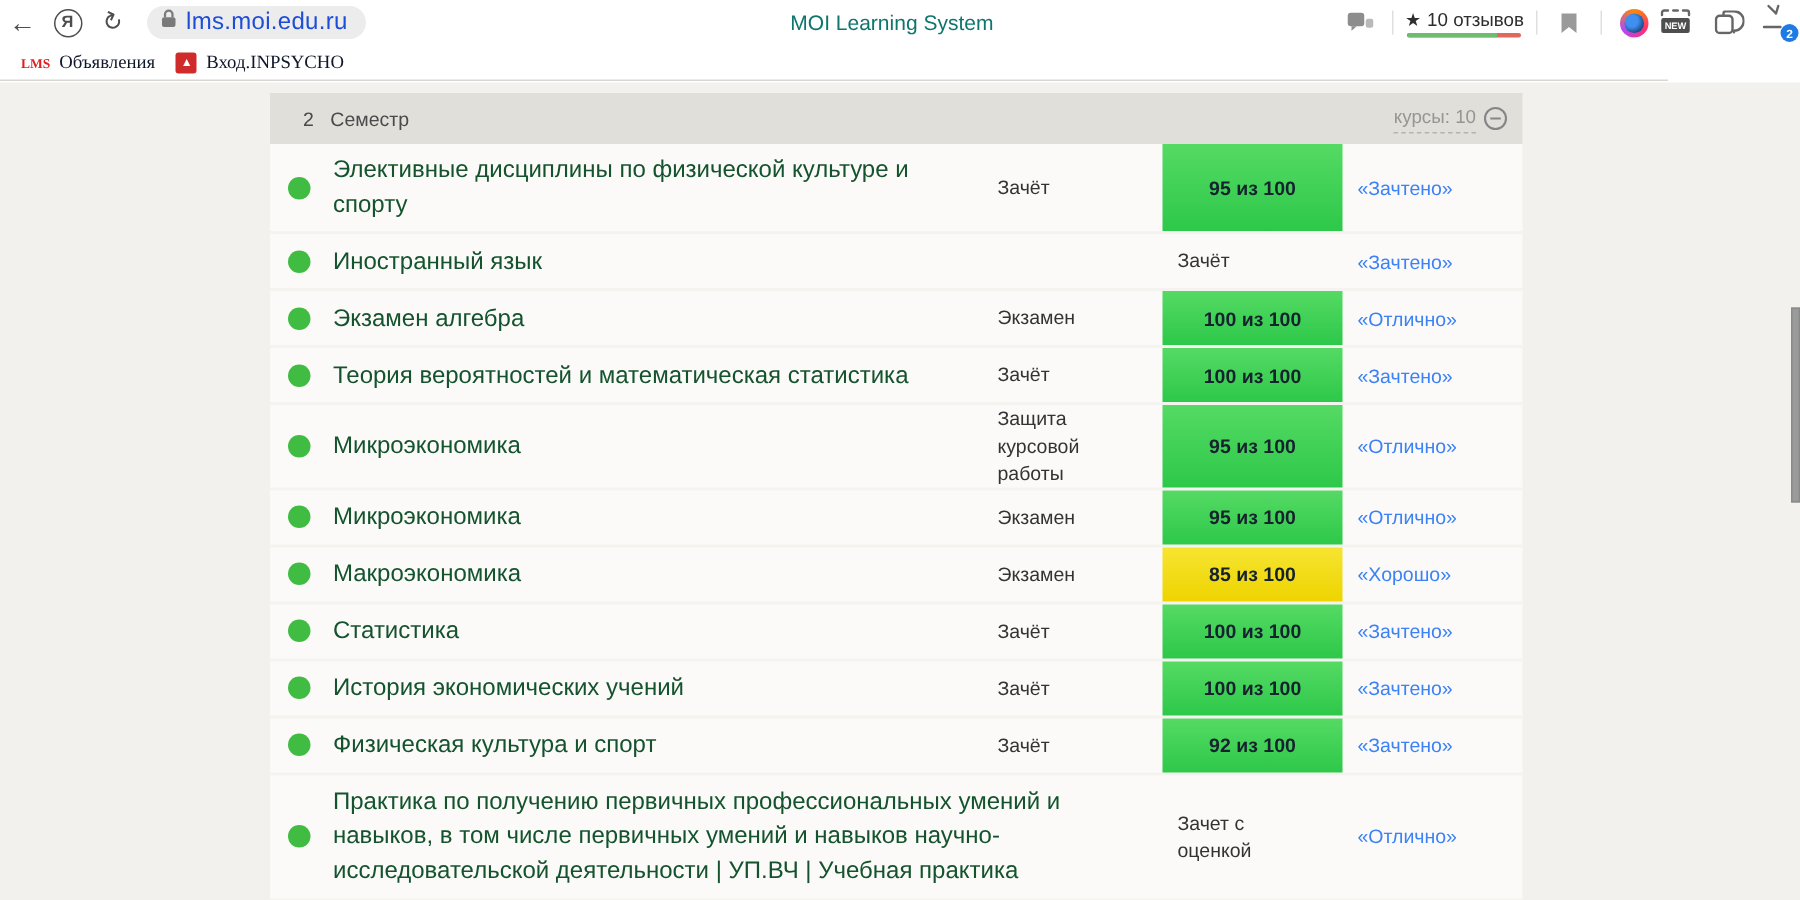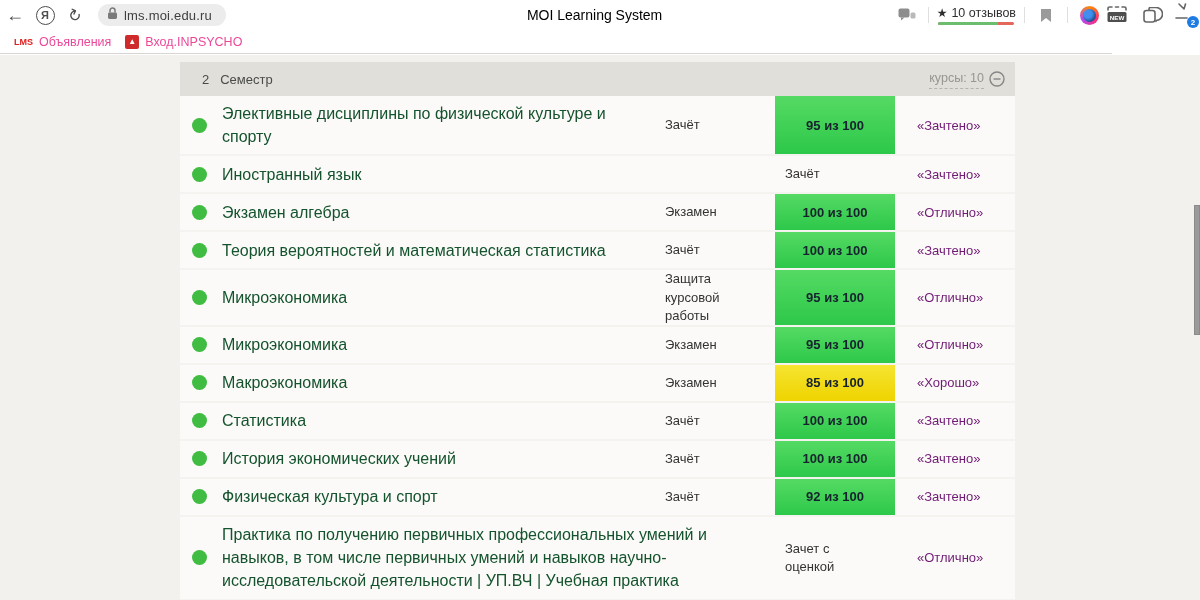--- a/index.html
+++ b/index.html
@@ -10,45 +10,45 @@
   .toolbar { position:absolute; top:0; left:0; width:1200px; height:30px; background:#fff;
     display:flex; align-items:center; }
   .nav-btn { width:30px; height:26px; display:flex; align-items:center; justify-content:center;
     color:#4d4d4d; font-size:17px; cursor:pointer; flex:0 0 auto; }
   .back-glyph { font-size:18px; }
   .ya-circle { width:19px; height:19px; border:1.8px solid #4d4d4d; border-radius:50%;
     display:flex; align-items:center; justify-content:center; font-size:11px; font-weight:bold; color:#4d4d4d; }
   .refresh-glyph { font-size:16px; transform:rotate(25deg); }
   .addr-pill { margin-left:8px; height:22px; min-width:128px; background:#ececec; border-radius:12px;
     display:flex; align-items:center; padding:0 12px 0 9px; gap:6px; }
-  .addr-url { font-size:13px; color:#404040; letter-spacing:.2px; white-space:nowrap; }
+  .addr-url { font-size:16px; color:#1d4ed8; letter-spacing:.2px; white-space:nowrap; }
   .page-title { position:absolute; left:50%; top:0; height:30px; transform:translateX(-54%);
-    display:flex; align-items:center; font-size:14px; color:#000000; }
+    display:flex; align-items:center; font-size:14px; color:#0f766e; }
   .tb-right { position:absolute; right:2px; top:0; height:30px; display:flex; align-items:center; }
   .tb-sep { width:1px; height:16px; background:#e0dfdd; margin:0 8px; }
   .reviews { display:flex; flex-direction:column; align-items:center; gap:2px; cursor:pointer; }
   .reviews-line { display:flex; align-items:center; gap:4px; font-size:12.5px; color:#2e2e2e; }
   .reviews-line .star { font-size:12px; color:#2e2e2e; }
   .reviews-bar { width:76px; height:3px; border-radius:2px; overflow:hidden; display:flex; background:#e3685c; }
   .reviews-bar .pos { height:100%; background:#6cbd70; }
   .icon-btn { width:26px; height:26px; display:flex; align-items:center; justify-content:center; cursor:pointer; flex:0 0 auto; }
   .ext-circle { width:19px; height:19px; border-radius:50%;
     background:conic-gradient(#ff8a00,#ff2d78,#b14bf4,#ff8a00); position:relative; }
   .ext-circle::after { content:""; position:absolute; inset:3px; border-radius:50%;
     background:radial-gradient(circle at 38% 38%, #3f8ef0 0 35%, #12355f 85%); }
   .dl-wrap { position:relative; width:24px; height:26px; }
   .dl-badge { position:absolute; right:-2px; bottom:0; width:12px; height:12px; border-radius:50%;
     background:#1e7be4; color:#fff; font-size:8px; font-weight:bold;
     display:flex; align-items:center; justify-content:center; }
 
   
   .bkbar { position:absolute; top:30px; left:0; width:1112px; height:24px; background:#fff;
-    border-bottom:1px solid #d8d6d3; display:flex; align-items:center; }
+    border-bottom:1px solid #d8d6d3; display:flex; align-items:center;font-family:Liberation Serif, serif; }
   .bk-item { display:flex; align-items:center; gap:6px; margin-left:14px; cursor:pointer; }
-  .bk-label { font-size:12.5px; color:#ec4899; }
+  .bk-label { font-size:12.5px; color:#0f172a; }
   .fav-lms { color:#e02020; font-size:9px; font-weight:bold; letter-spacing:0; }
   .fav-red { width:14px; height:14px; background:#cf2b2b; border-radius:2px;
     display:flex; align-items:center; justify-content:center; color:#fff; font-size:8px; }
 
   
   .content { position:absolute; top:55px; left:0; width:1200px; height:545px; background:#f2f1ed; }
   .gradebook { position:absolute; left:180px; top:7px; width:835px; }
 
   .sem-row { height:34px; background:#e0dfda; display:flex; align-items:center; padding:0 10px 0 22px; }
   .sem-num { font-size:13px; color:#4a4a4a; margin-right:11px; }
@@ -65,21 +65,21 @@
   .cell-dot { width:30px; flex:0 0 30px; display:flex; align-items:center; }
   .dot { width:15px; height:15px; border-radius:50%; background:#3fbc41; }
   .cell-name { flex:1 1 auto; padding:6px 18px 6px 0; }
   .course-link { font-size:16px; color:#14532d; text-decoration:none; line-height:1.45; cursor:pointer; }
   .cell-type { width:110px; flex:0 0 110px; font-size:13px; color:#333; line-height:1.4; padding-right:22px; }
   .cell-badge { width:120px; flex:0 0 120px; align-self:stretch; display:flex; align-items:center;
     justify-content:center; font-size:13px; font-weight:bold; color:#16222e; }
   .badge-green { background:linear-gradient(180deg,#55da64 0%,#2dc84a 100%); }
   .badge-gray { background:linear-gradient(180deg,#f4f4f4 0%,#d6d6d6 100%); }
   .badge-yellow { background:linear-gradient(180deg,#f6e431 0%,#eed400 100%); }
-  .cell-grade { width:120px; flex:0 0 120px; font-size:13px; color:#701a75; padding-left:22px; }
+  .cell-grade { width:120px; flex:0 0 120px; font-size:13px; color:#3b82f6; padding-left:10px; }
 
   .sem-next { margin-top:5px; }
 
   
   .scroll-thumb { position:absolute; right:0; top:150px; width:6px; height:130px;
     background:#9b9b9b; border:1px solid #8a8a8a; }
 
   svg .st { stroke:#666; fill:none; stroke-width:1.6; stroke-linecap:round; stroke-linejoin:round; }
 </style>
 </head>

